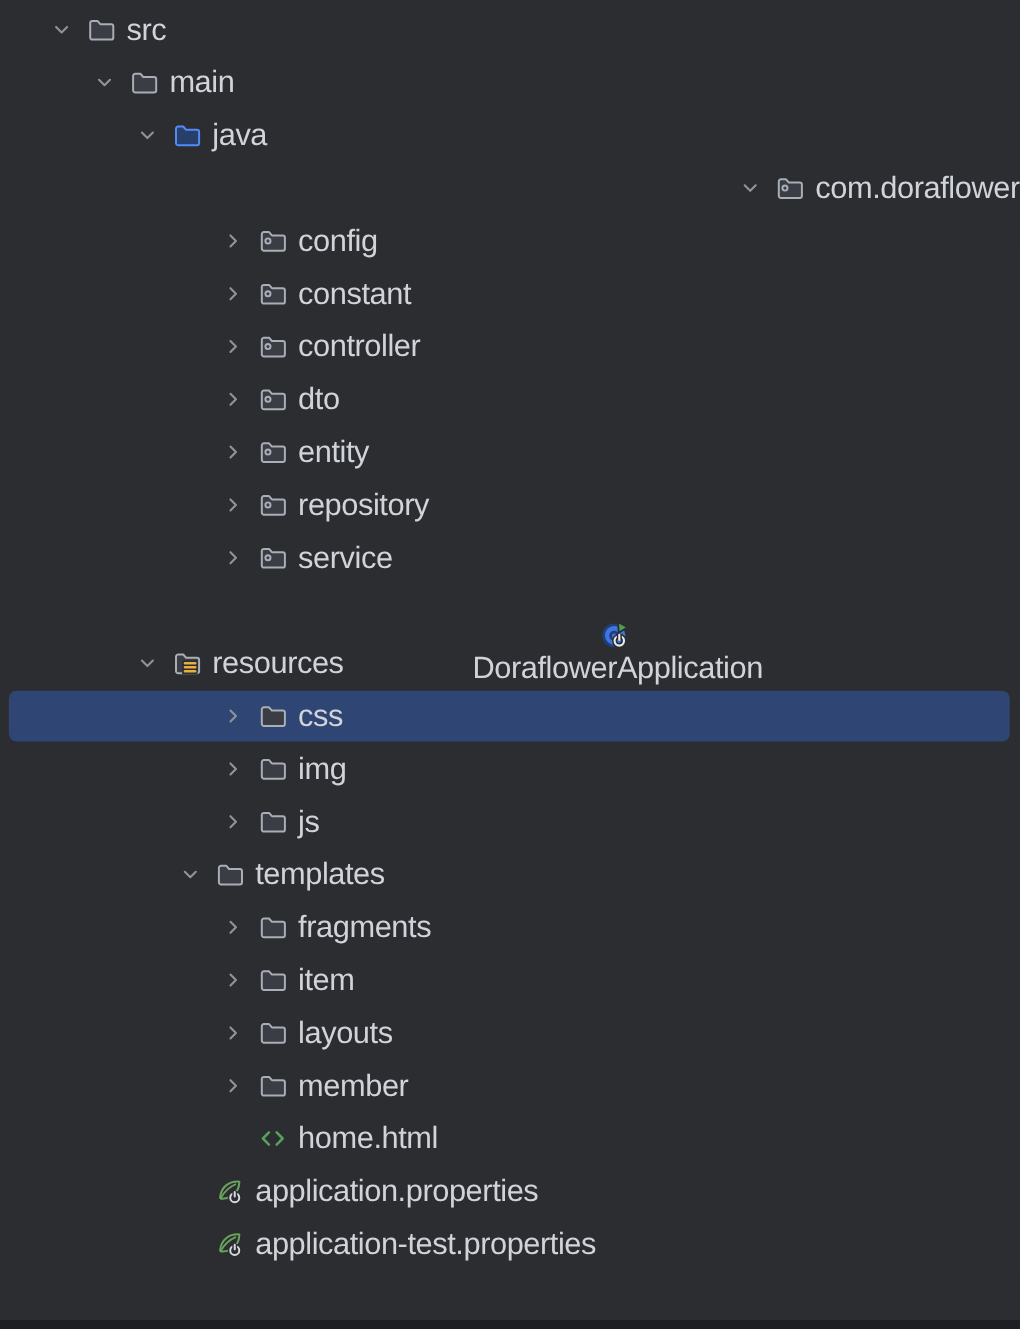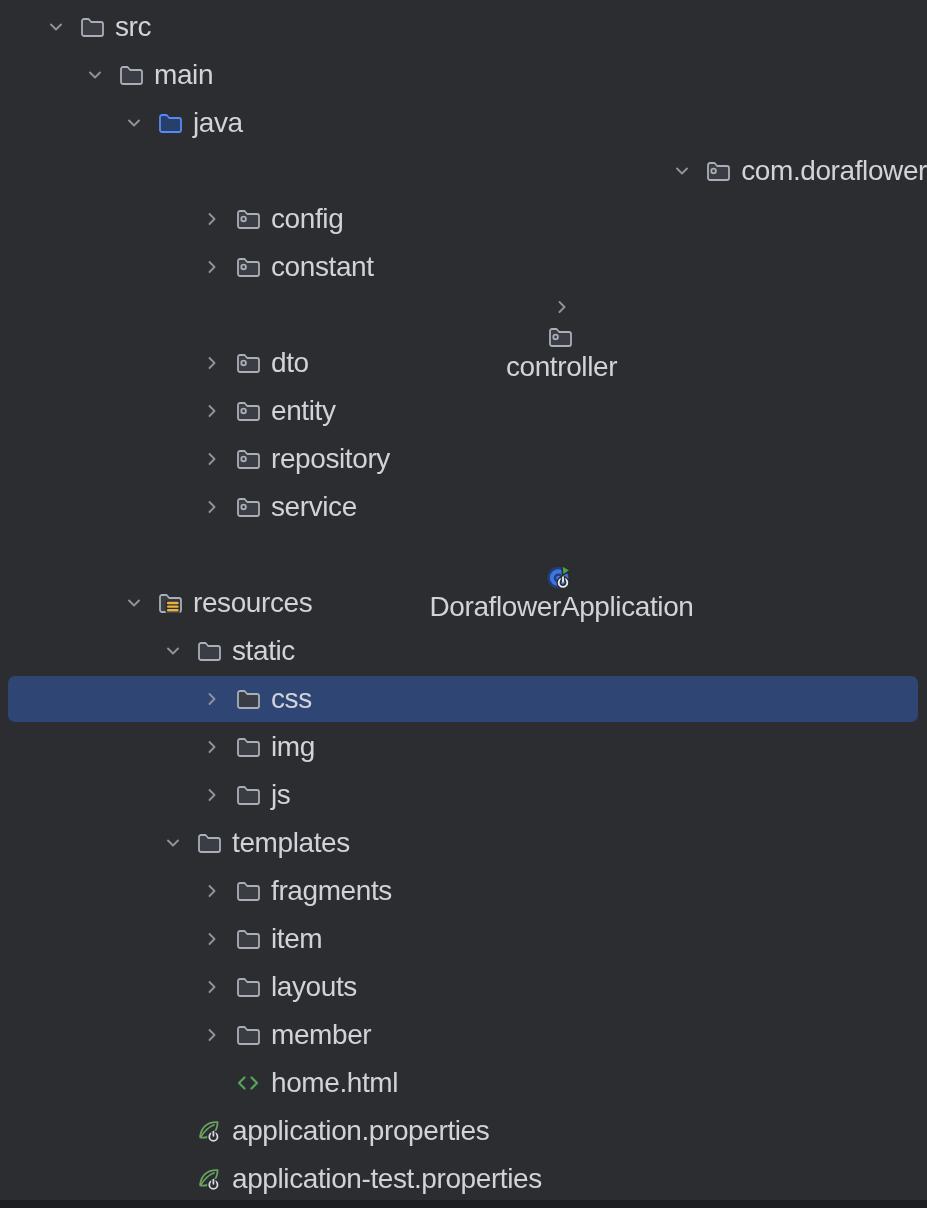--- a/index.html
+++ b/index.html
@@ -192,21 +192,21 @@
           <use href="#i-chevron-right"></use>
         </svg>
       </span>
       <span class="icon">
         <svg width="28" height="28">
           <use href="#i-package"></use>
         </svg>
       </span>
       <span class="label">constant</span>
     </div>
-    <div class="row" style="padding-left: 196px; flex-direction: column;">
+    <div class="row" style="padding-left: 196px;">
       <span class="chev">
         <svg width="22" height="22">
           <use href="#i-chevron-right"></use>
         </svg>
       </span>
       <span class="icon">
         <svg width="28" height="28">
           <use href="#i-package"></use>
         </svg>
       </span>
@@ -278,33 +278,20 @@
         <svg width="22" height="22">
           <use href="#i-chevron-down"></use>
         </svg>
       </span>
       <span class="icon">
         <svg width="28" height="28">
           <use href="#i-resources-folder"></use>
         </svg>
       </span>
       <span class="label">resources</span>
-    </div>
-    <div class="row" style="padding-left: 157px;">
-      <span class="chev">
-        <svg width="22" height="22">
-          <use href="#i-chevron-down"></use>
-        </svg>
-      </span>
-      <span class="icon">
-        <svg width="28" height="28">
-          <use href="#i-folder"></use>
-        </svg>
-      </span>
-      <span class="label">static</span>
     </div>
     <div class="row sel" style="padding-left: 196px;">
       <span class="chev">
         <svg width="22" height="22">
           <use href="#i-chevron-right"></use>
         </svg>
       </span>
       <span class="icon">
         <svg width="28" height="28">
           <use href="#i-folder"></use>

